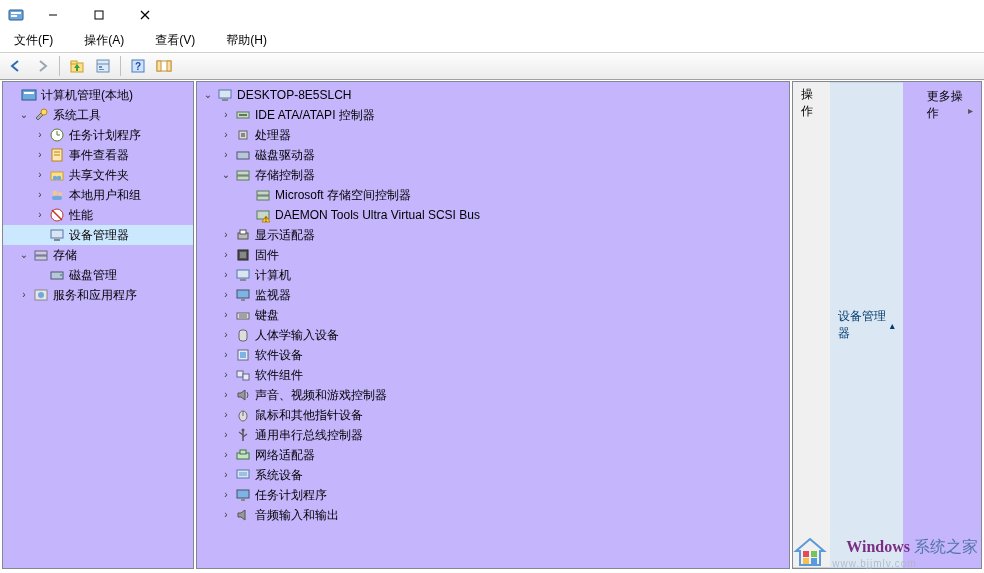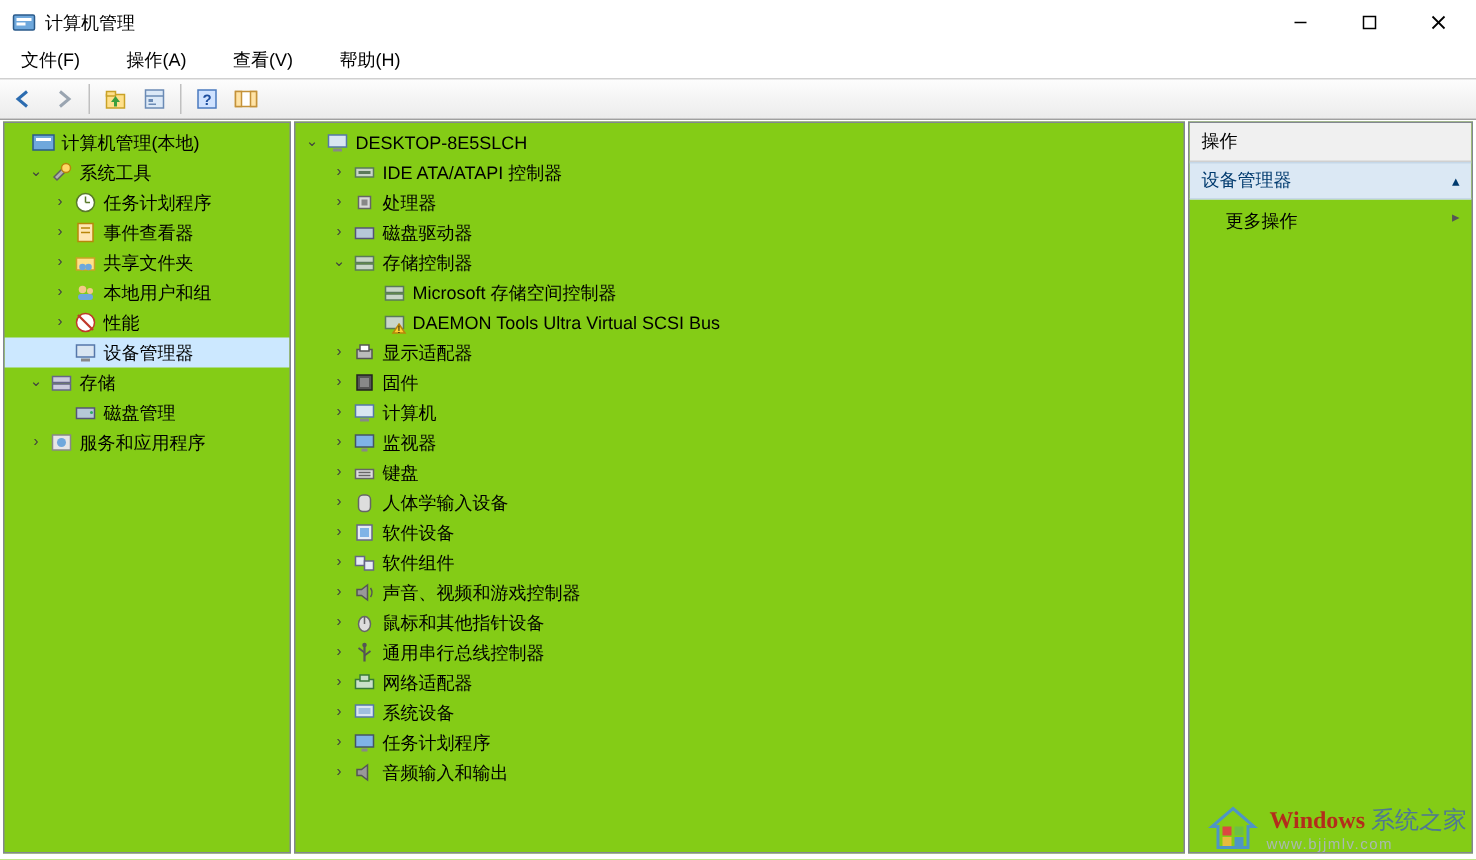--- a/index.html
+++ b/index.html
@@ -12,57 +12,56 @@
 
 .menubar { height: 22px; display: flex; align-items: center; padding: 0 6px; border-bottom: 1px solid transparent; gap: 15px; }
 .menubar .mitem { padding: 2px 8px; }
 
 .toolbar { height: 28px; border-top: 1px solid #d0d0d0; border-bottom: 1px solid #a0a0a0; background: linear-gradient(#fdfdfd,#ececec); display: flex; align-items: center; padding: 0 4px; gap: 2px; }
 .tbtn { width: 24px; height: 22px; display: flex; align-items: center; justify-content: center; border: 1px solid transparent; border-radius: 2px; }
 .tsep { width: 1px; height: 20px; background: #c0c0c0; margin: 0 3px; }
 
 .workspace { display: flex; height: calc(573px - 30px - 22px - 28px - 2px); border-top: 1px solid #fff; }
 
-.pane { border: 1px solid #828790; background: #84cc16; position: relative; overflow: auto; }
+.pane { border: 1px solid #828790; background: #c4b5fd; position: relative; overflow: auto; }
 .pane-left { width: 192px; margin: 0 2px 2px 2px; }
 .pane-mid  { flex: 1; margin: 0 0 2px 0; }
-.pane-right{ width: 190px; margin: 0 2px 2px 2px; display: flex; flex-direction: column; }
+.pane-right{ width: 190px; margin: 0 2px 2px 2px; display: flex; flex-direction: row; }
 
 .tree { padding: 3px 0; user-select: none; }
 .trow { display: flex; align-items: center; height: 20px; line-height: 20px; white-space: nowrap; }
 .trow.sel { background: #cce8ff; }
 .expander { width: 14px; height: 14px; display: inline-flex; align-items: center; justify-content: center; color: #404040; font-size: 10px; flex: 0 0 14px; cursor: pointer; }
 .expander.none { visibility: hidden; }
 .ticon { width: 16px; height: 16px; margin: 0 4px 0 2px; flex: 0 0 16px; display: inline-flex; align-items: center; justify-content: center; }
 .tlabel { padding-right: 8px; }
 
 .actions-header { background: #f0f0f0; border-bottom: 1px solid #d0d0d0; padding: 4px 8px; font-size: 12px; }
 .actions-band { background: #dbe8f4; border-top: 1px solid #c5d7e8; border-bottom: 1px solid #c5d7e8; padding: 3px 8px; color: #003a6e; display: flex; justify-content: space-between; align-items: center; }
 .actions-band .arrow { font-size: 10px; }
 .actions-item { padding: 6px 8px 6px 24px; }
 
 .watermark { position: absolute; right: 6px; bottom: 4px; display: flex; align-items: center; gap: 6px; opacity: 0.9; pointer-events: none; }
 .watermark .wtext { color: #4a6fa0; font-size: 16px; font-family: "Microsoft YaHei"; }
-.watermark .wtext b { color: #b91c1c; }
+.watermark .wtext b { color: #701a75; margin-left: 12px; }
 .watermark .wurl { color: #aeb8c2; font-size: 10px; letter-spacing: 1px; margin-left: -2px; }
 
 svg { display: block; }
 </style>
 </head>
 <body>
 
 <div class="titlebar">
   <span class="app-icon">
     <svg width="16" height="16">
         <rect x="1" y="3" width="14" height="10" rx="1" fill="#6fa8dc" stroke="#2a5a8a"></rect>
         <rect x="3" y="5" width="10" height="2" fill="#fff"></rect>
         <rect x="3" y="8" width="6" height="2" fill="#fff"></rect>
       </svg>
   </span>
-  <span class="title">计算机管理</span>
   <div class="winbtn">
       <svg width="10" height="10">
         <line x1="1" y1="5" x2="9" y2="5" stroke="#000" stroke-width="1"></line>
       </svg>
     </div>
   <div class="winbtn">
       <svg width="10" height="10">
         <rect x="1" y="1" width="8" height="8" fill="none" stroke="#000" stroke-width="1"></rect>
       </svg>
     </div>

